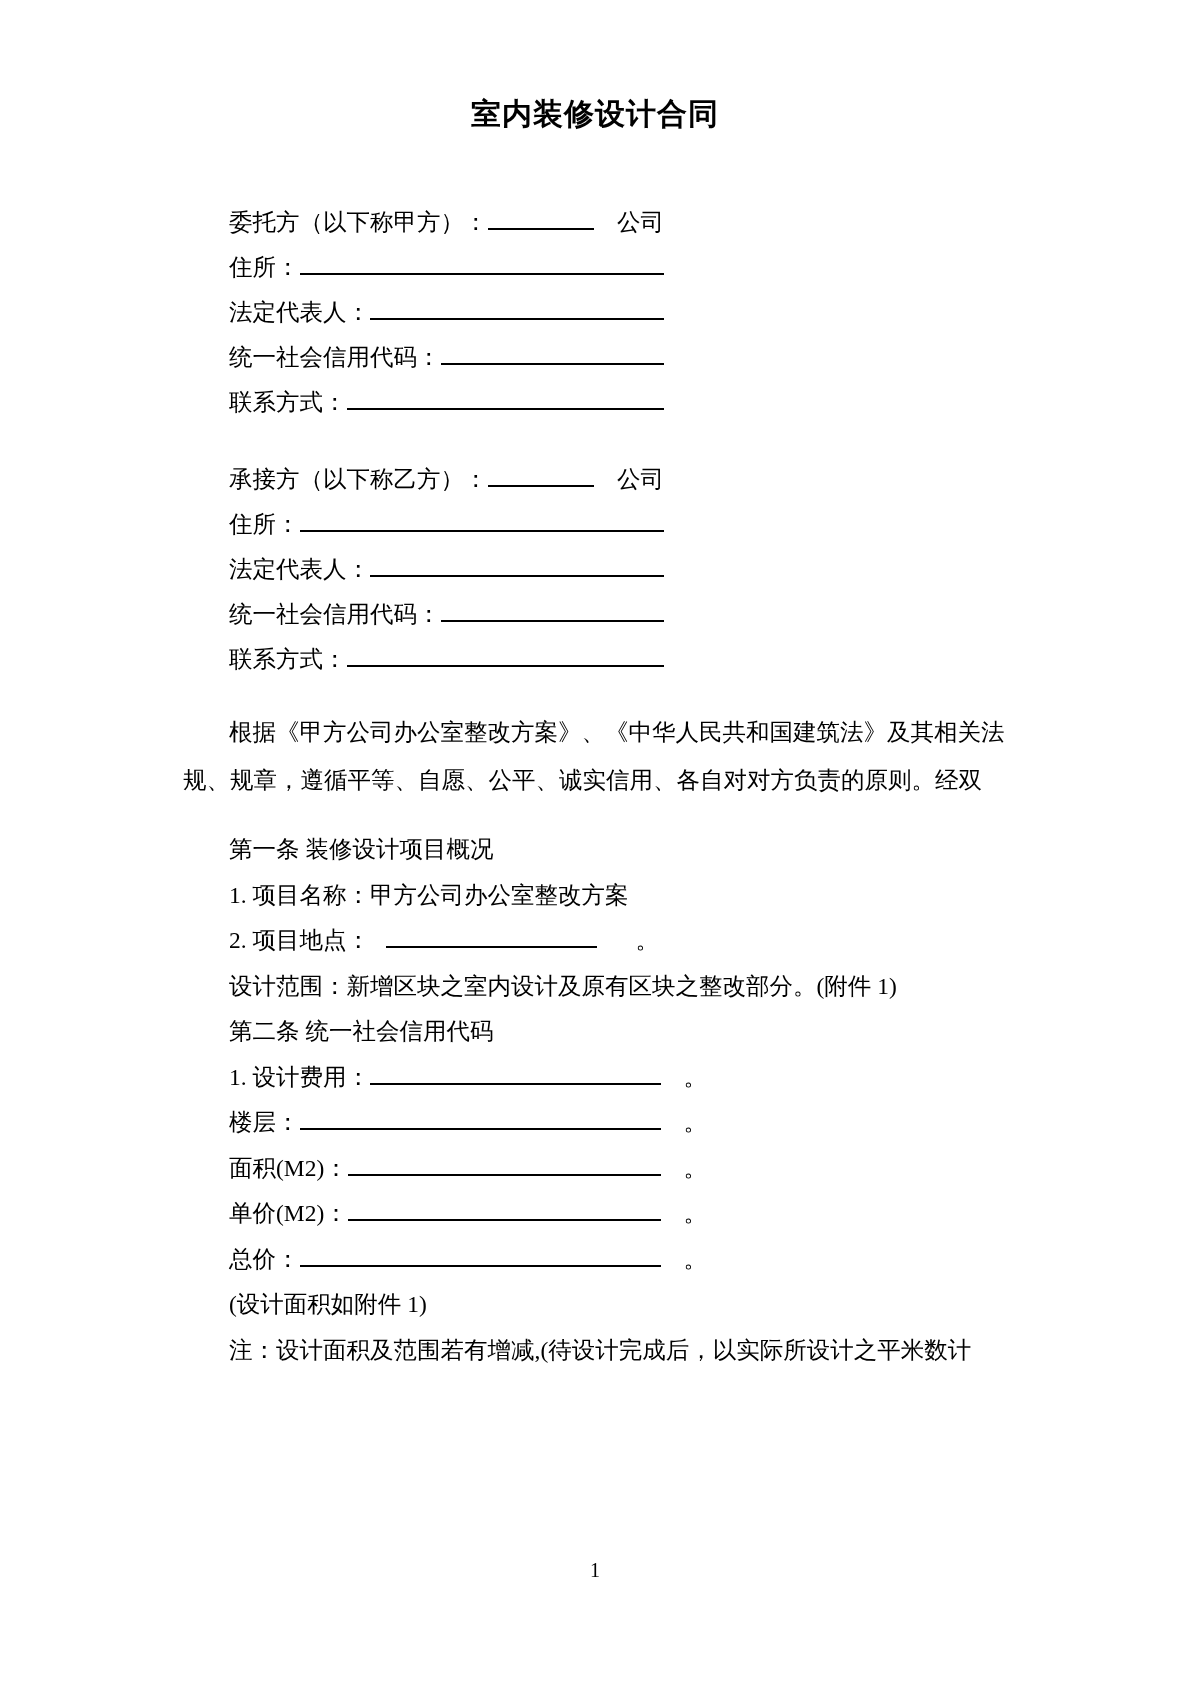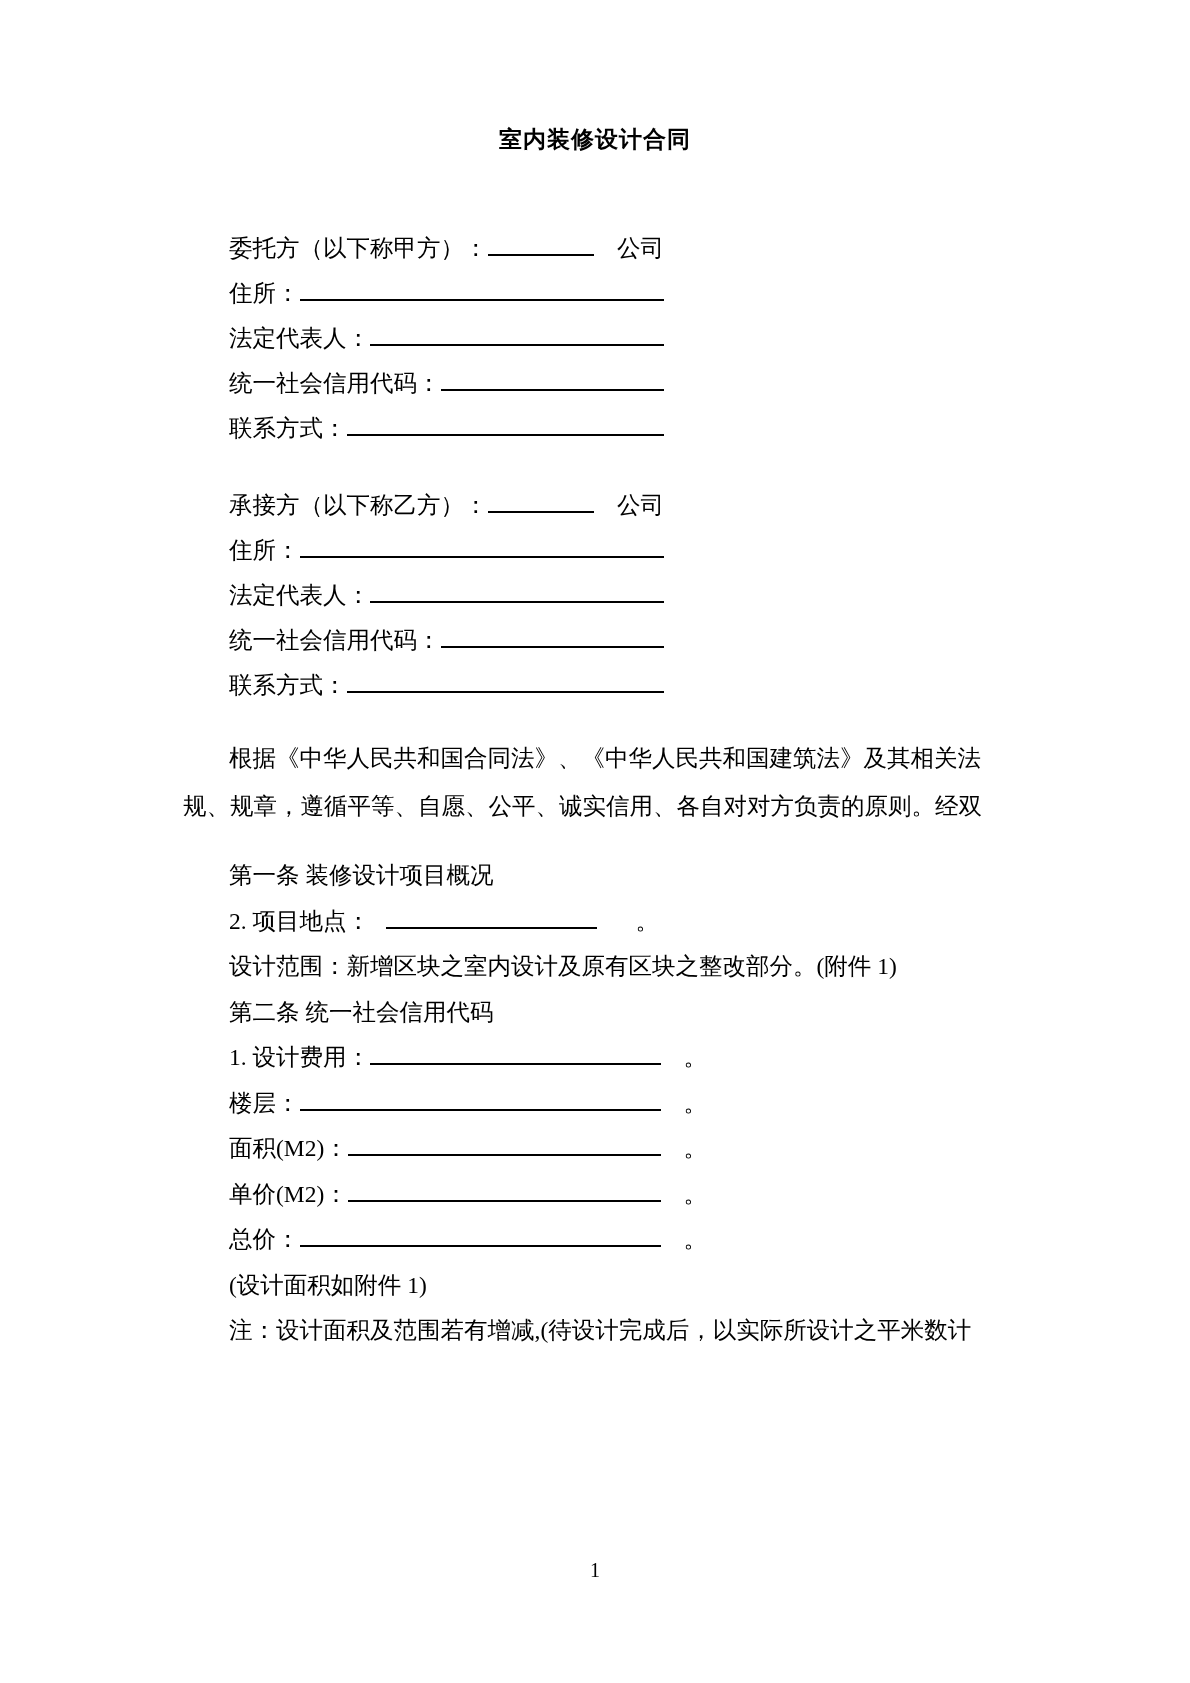--- a/index.html
+++ b/index.html
@@ -15,25 +15,25 @@
     font-size: 23.5px;
     overflow: hidden;
   }
   .content {
     position: absolute;
     left: 183px;
     top: 0;
     width: 824px;
   }
   .doc-title {
-    margin-top: 117px;
+    margin-top: 91px;
     height: 45px;
     line-height: 45px;
     text-align: center;
-    font-size: 23px;
+    font-size: 30px;
     font-weight: bold;
     letter-spacing: 1px;
   }
   .block { }
   .party-a { margin-top: 64px; }
   .party-b { margin-top: 32px; }
   .preamble { margin-top: 26px; }
   .clauses  { margin-top: 23px; }
   .line {
     line-height: 45px;
@@ -125,26 +125,27 @@
         <span class="label">统一社会信用代码：</span>
         <span class="blank"></span>
       </div>
       <div class="line fline indent w435">
         <span class="label">联系方式：</span>
         <span class="blank"></span>
       </div>
     </div>
 
     <div class="block preamble">
-      <div class="line indent">根据《中华人民共和国合同法》、《中华人民共和国建筑法》及其相关法</div>
+      <div class="line indent">根据《甲方公司办公室整改方案》、《中华人民共和国建筑法》及其相关法</div>
       <div class="line">规、规章，遵循平等、自愿、公平、诚实信用、各自对对方负责的原则。经双</div>
     </div>
 
     <div class="block clauses">
       <div class="line indent">第一条 装修设计项目概况</div>
+      <div class="line indent">1. 项目名称：甲方公司办公室整改方案</div>
       <div class="line fline indent w430">
         <span class="label">2. 项目地点：</span>
         <span class="blank"></span>
         <span class="suffix">。</span>
       </div>
       <div class="line indent">设计范围：新增区块之室内设计及原有区块之整改部分。(附件 1)</div>
       <div class="line indent">第二条 统一社会信用代码</div>
       <div class="line fline indent w478">
         <span class="label">1. 设计费用：</span>
         <span class="blank"></span>

